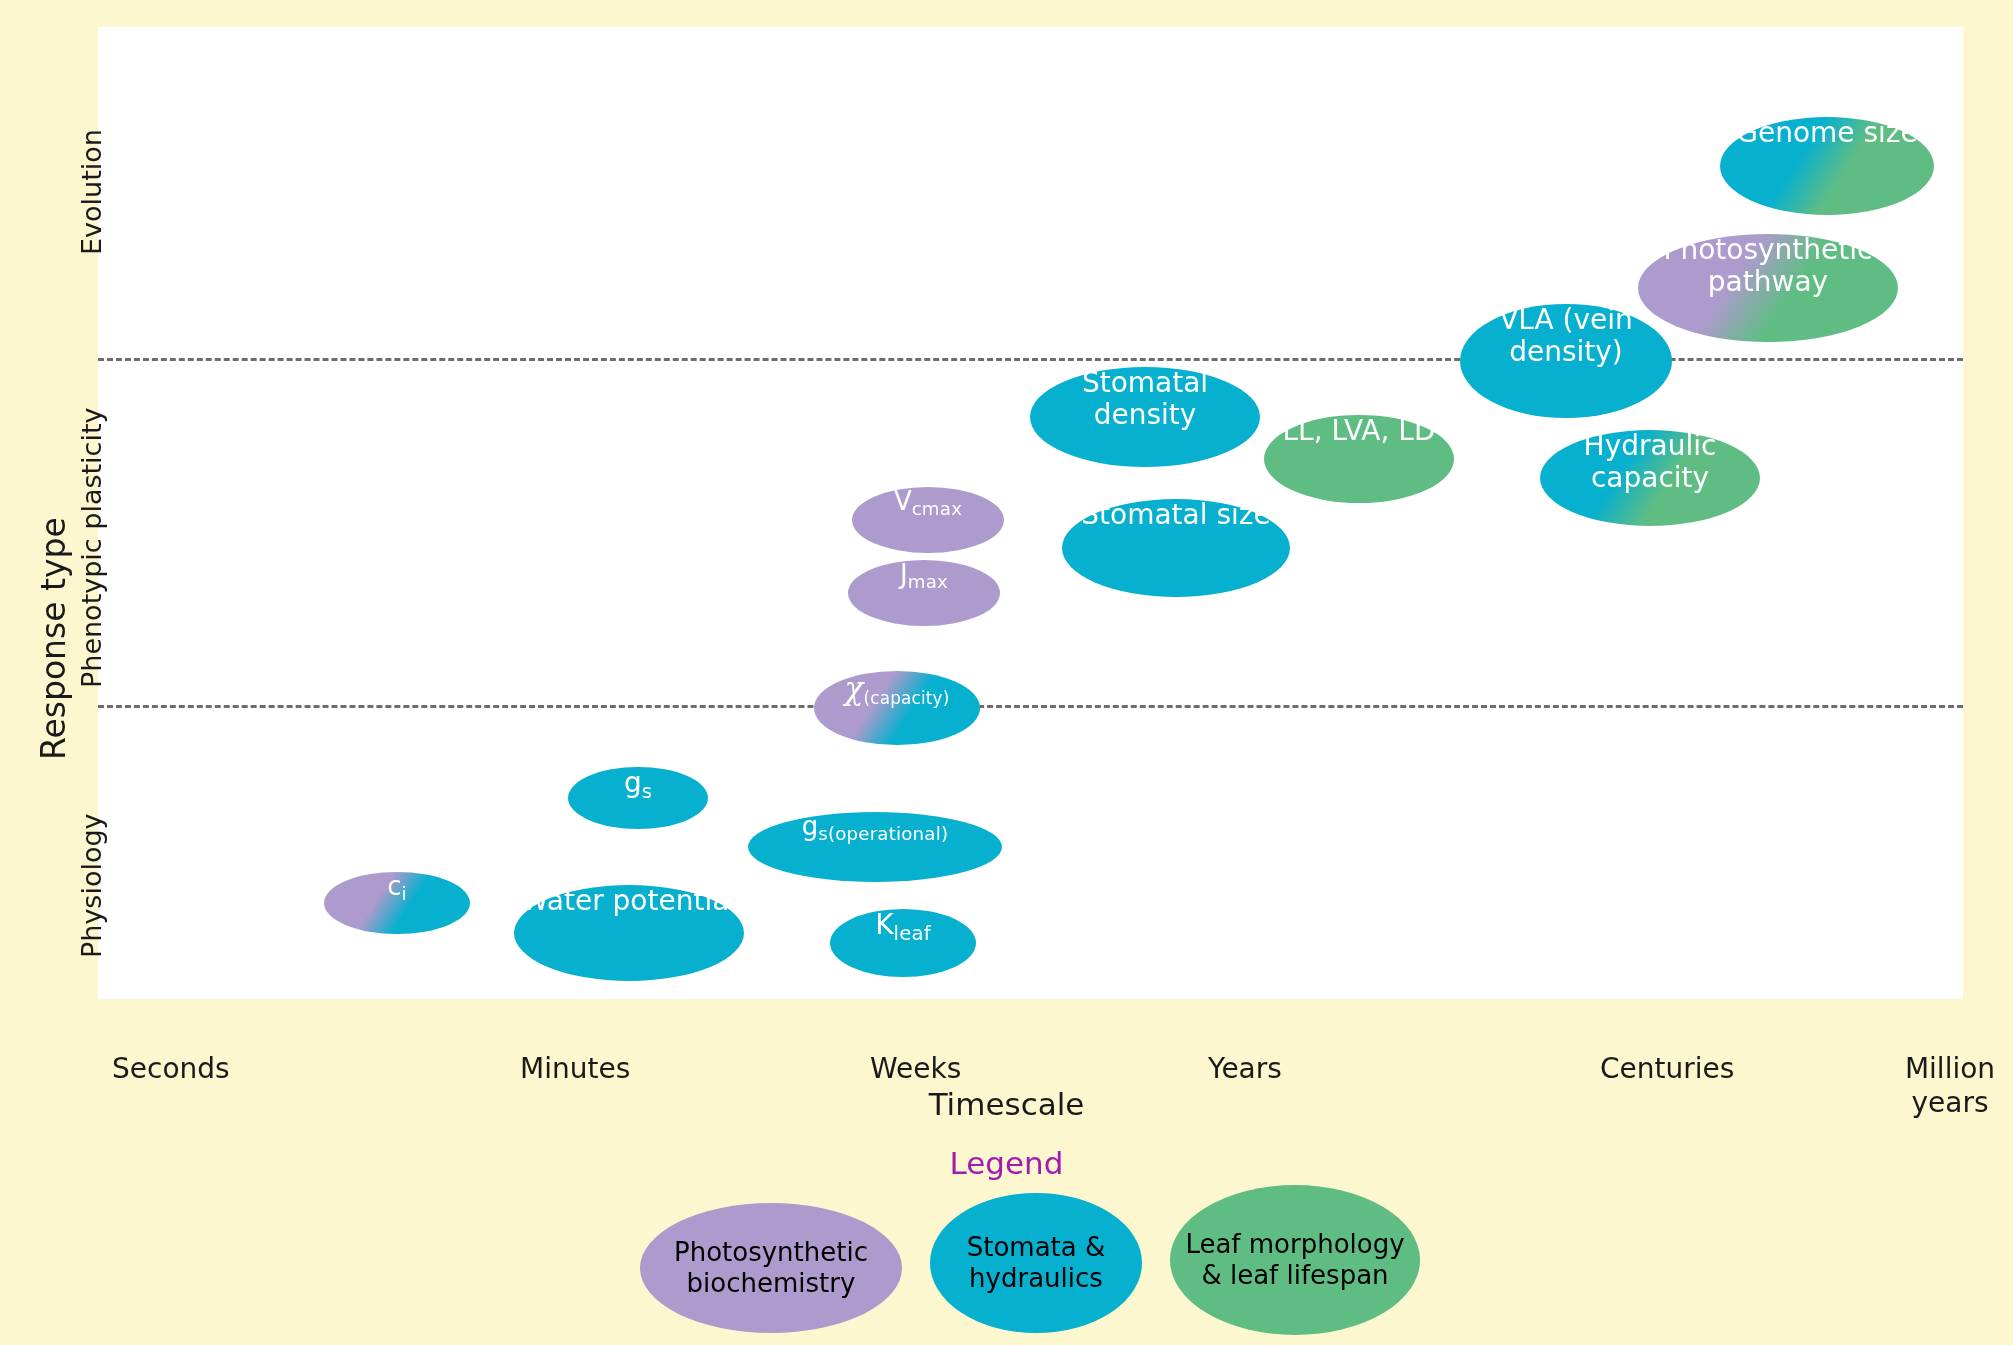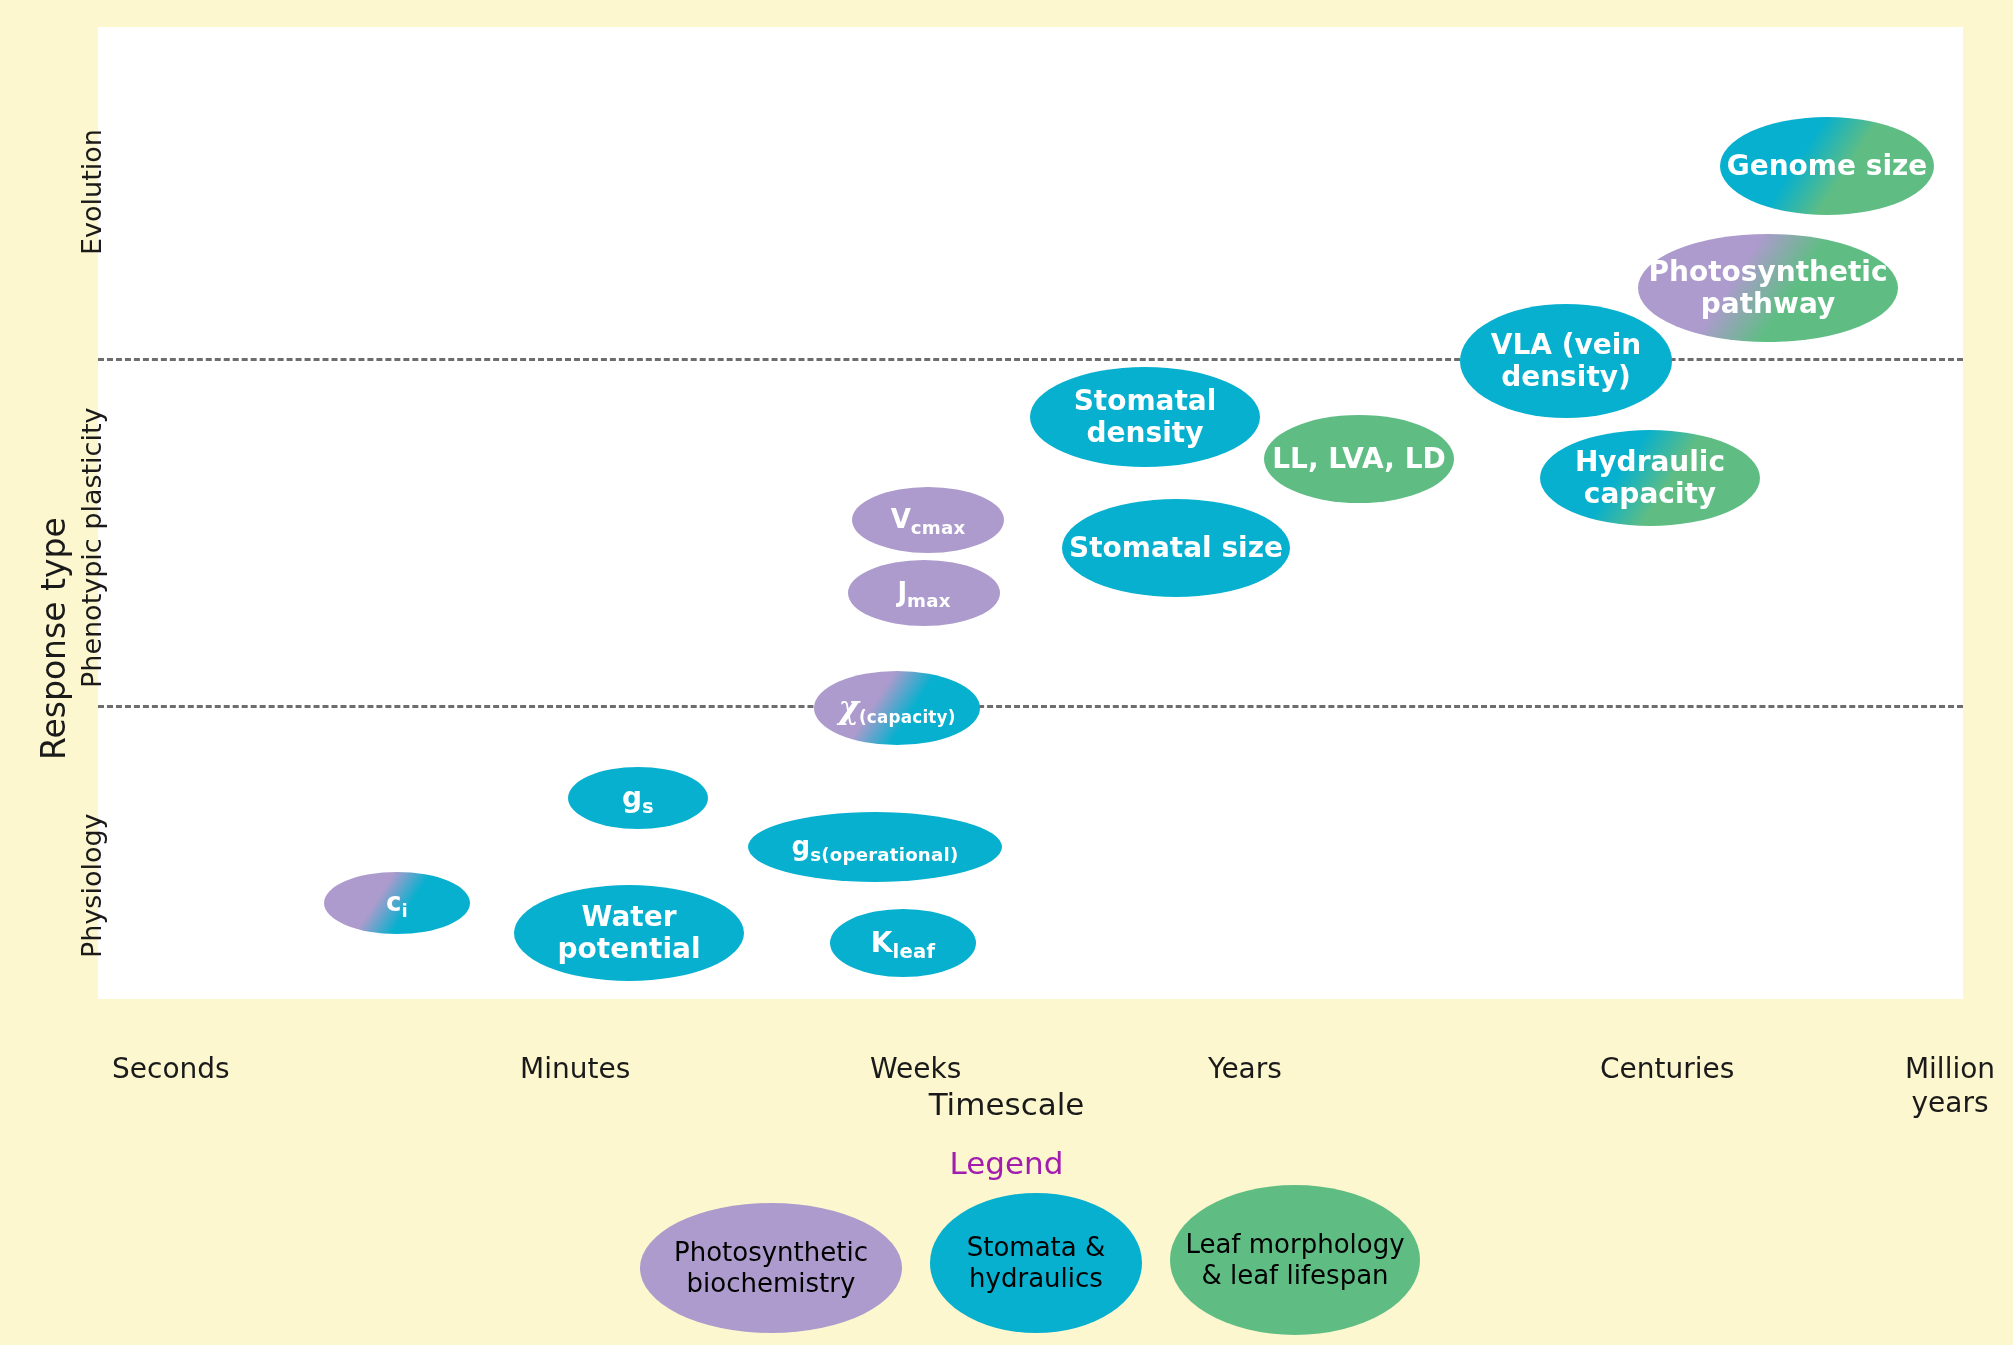--- a/index.html
+++ b/index.html
@@ -69,28 +69,26 @@
     text-align:center;
     font-size:31px;
     color:#1a1a1a;
   }
 
   
   .bubble{
     position:absolute;
     border-radius:50%;
     display:flex;
-    align-items:center;
     justify-content:center;
     text-align:center;
     color:#ffffff;
     line-height:1.15;
     box-sizing:border-box;
     padding:0 6px;
-    font-weight:bold;
   }
   .bubble .lbl{display:block;}
   .bubble sub{
     font-size:0.70em;
     vertical-align:baseline;
     position:relative;
     top:0.30em;
     letter-spacing:0.2px;
   }
   .chi{font-family:"DejaVu Serif","Liberation Serif",serif;font-style:italic;font-size:1.30em;}

